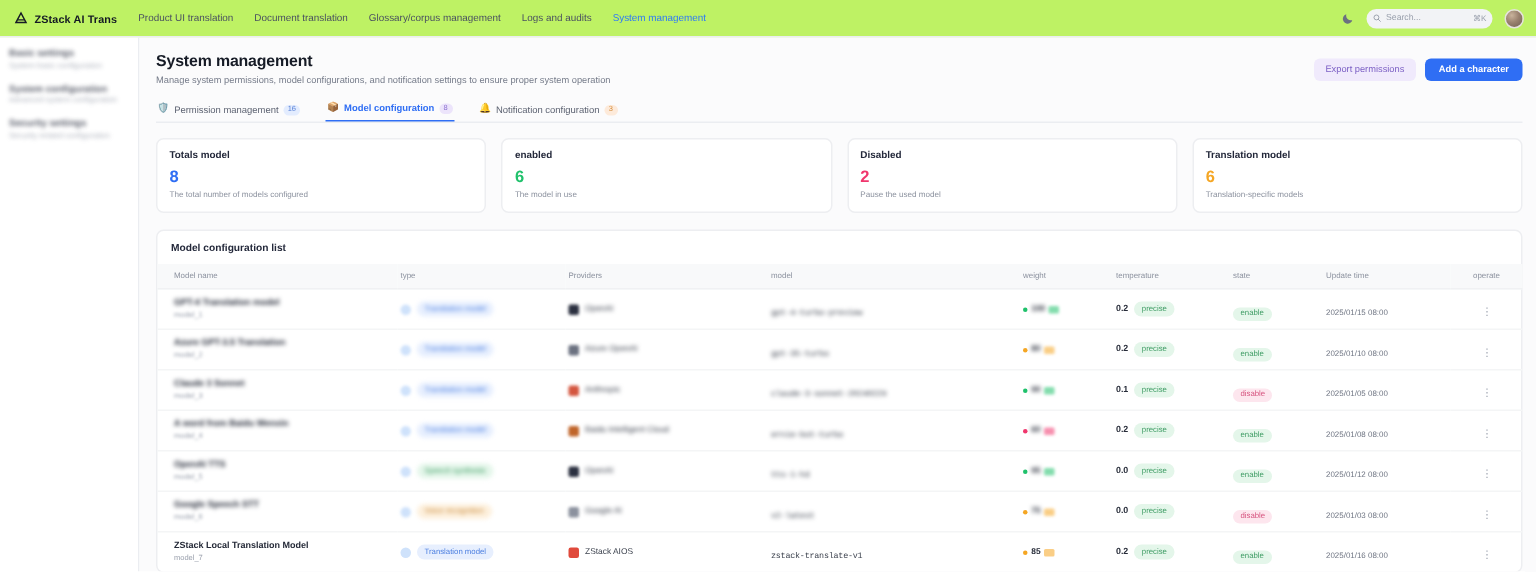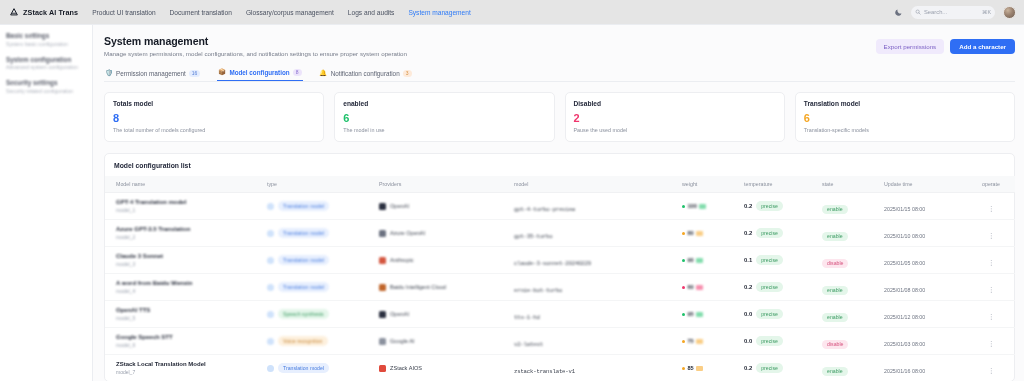--- a/index.html
+++ b/index.html
@@ -10,21 +10,21 @@
     color: #1f2430;
     overflow: hidden;
   }
   .app { width: 1024px; height: 381px; display: flex; flex-direction: column; }
 
   
   .topnav {
     height: 25px; flex: 0 0 25px;
     display: flex; align-items: center;
     border-bottom: 1px solid #ebedf1;
-    background: #e5e5e5;
+    background: #bef264;
     padding: 0 8px 0 9px;
   }
   .brand { display: flex; align-items: center; gap: 4px; margin-right: 14px; }
   .brand-logo { width: 10px; height: 10px; }
   .brand-name { font-size: 7.2px; font-weight: bold; letter-spacing: .1px; color: #141924; }
   .navlinks { display: flex; align-items: center; gap: 14px; }
   .navlink { font-size: 6.6px; color: #4a5160; white-space: nowrap; }
   .navlink.active { color: #2f7bf6; }
   .topright { margin-left: auto; display: flex; align-items: center; gap: 8px; }
   .moon { width: 9px; height: 9px; color: #6b7180; }

